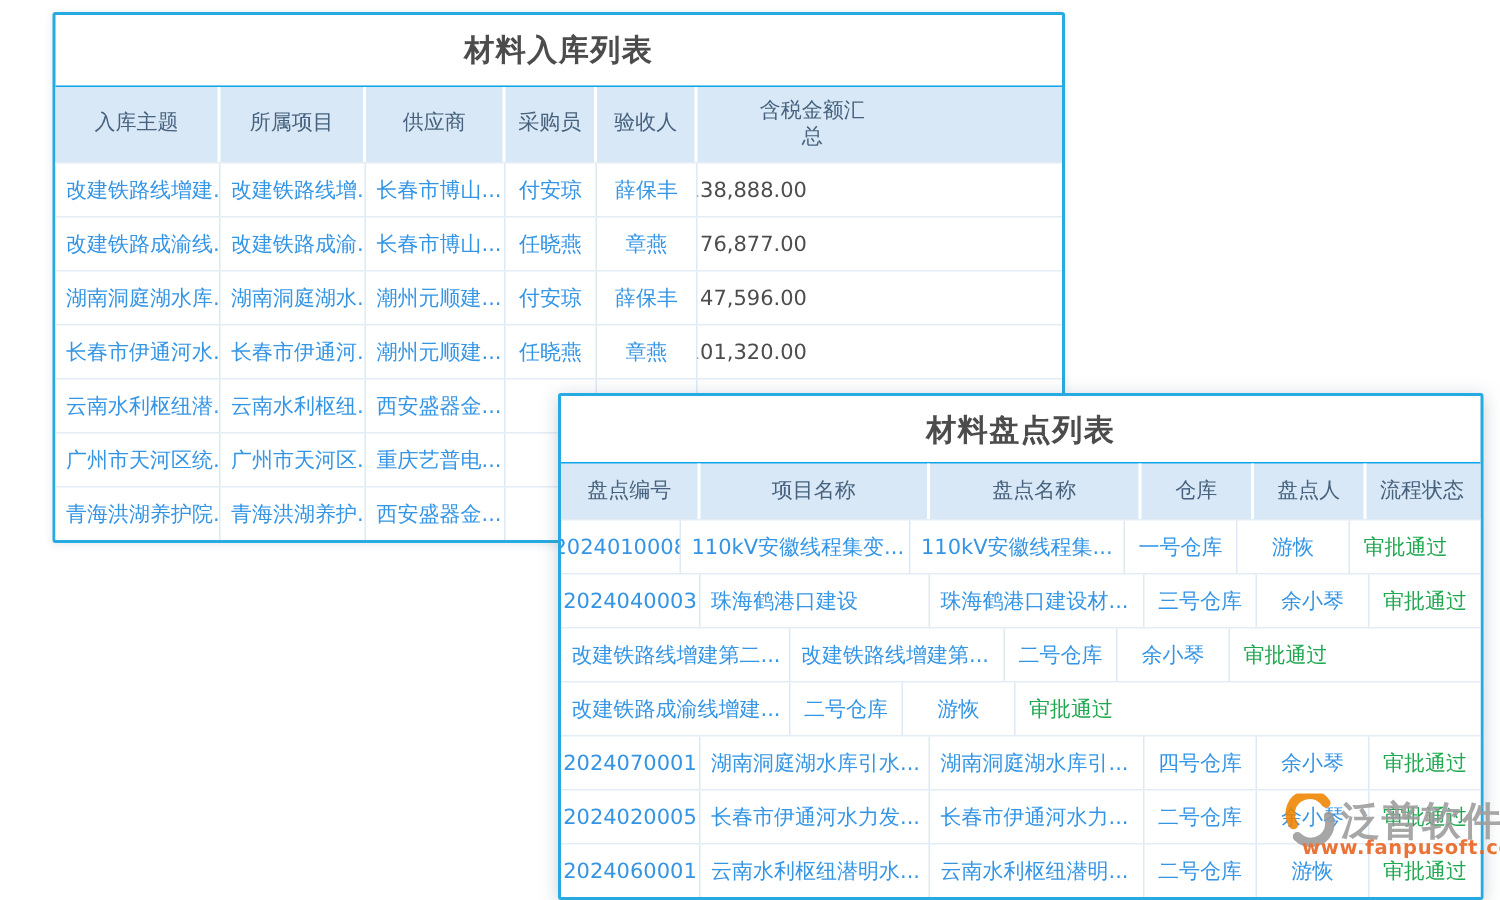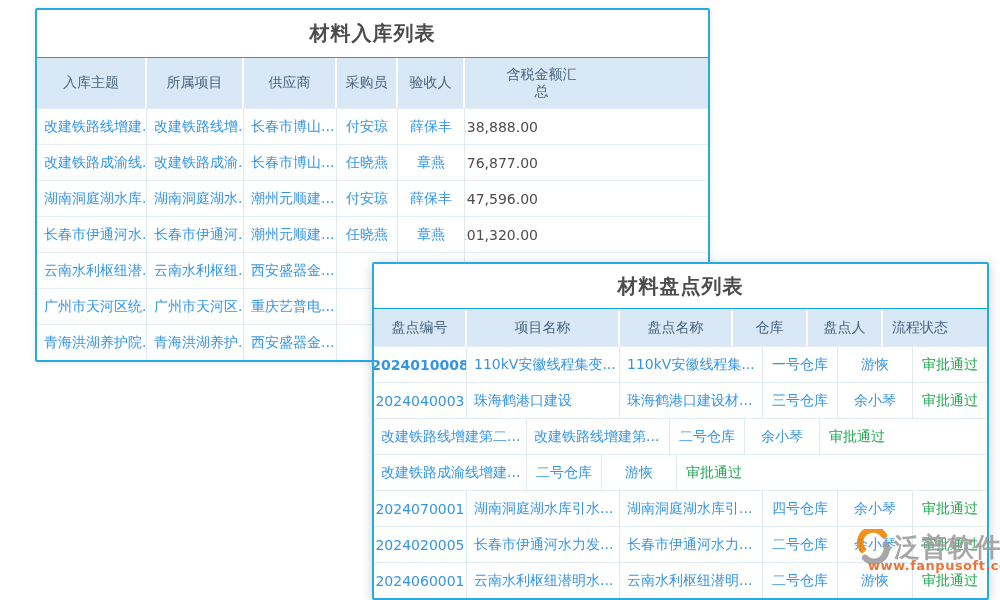--- a/index.html
+++ b/index.html
@@ -151,36 +151,36 @@
 
 <div class="panel panel-2">
   <div class="panel-title">材料盘点列表</div>
   <div class="thead" id="t2-head">
       <div class="th" style="width: 93px;">
         <span>盘点编号</span>
       </div>
       <div class="th" style="width: 153px;">
         <span>项目名称</span>
       </div>
-      <div class="th" style="width: 113px;">
+      <div class="th" style="width: 141px;">
         <span>盘点名称</span>
       </div>
       <div class="th" style="width: 75px;">
         <span>仓库</span>
       </div>
       <div class="th" style="width: 75px;">
         <span>盘点人</span>
       </div>
       <div class="th" style="width: 74px;">
         <span>流程状态</span>
       </div>
     </div>
   <div id="t2-body">
       <div class="trow">
-        <div class="td ac c-link" style="width: 93px; font-weight: bold;">2024010008</div>
+        <div class="td ac c-link" style="width: 80px;">2024010008</div>
         <div class="td al c-link" style="width: 153px;">110kV安徽线程集变...</div>
         <div class="td al c-link" style="width: 143px;">110kV安徽线程集...</div>
         <div class="td ac c-link" style="width: 75px;">一号仓库</div>
         <div class="td ac c-link" style="width: 75px;">游恢</div>
         <div class="td ac c-green" style="width: 74px;">审批通过</div>
       </div>
       <div class="trow">
         <div class="td ac c-link" style="width: 93px;">2024040003</div>
         <div class="td al c-link" style="width: 153px;">珠海鹤港口建设</div>
         <div class="td al c-link" style="width: 143px;">珠海鹤港口建设材...</div>

